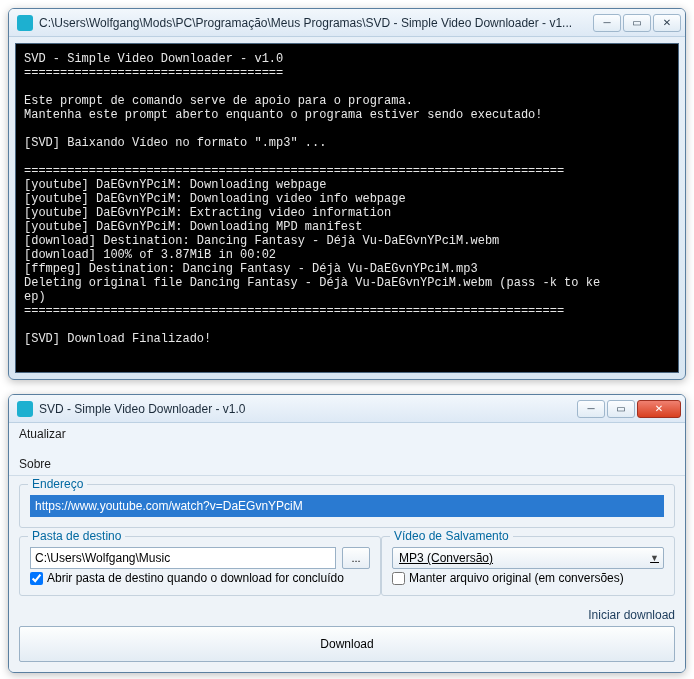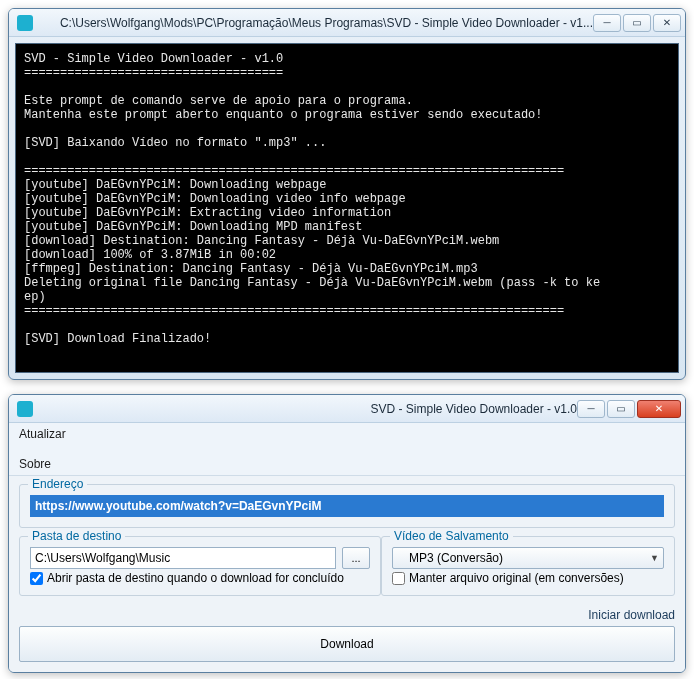--- a/index.html
+++ b/index.html
@@ -33,21 +33,20 @@
     margin-right: 6px;
     flex-shrink: 0;
   }
   .titlebar .title {
     flex: 1;
     color: #1b2b3a;
     font-size: 12px;
     white-space: nowrap;
     overflow: hidden;
     text-overflow: ellipsis;
-    text-align: right;
   }
   .win-controls { display: flex; gap: 2px; }
   .win-btn {
     width: 28px; height: 18px;
     border: 1px solid #9fb7cc;
     border-radius: 3px;
     background: linear-gradient(#fbfdff, #e1ecf5);
     display: flex; align-items: center; justify-content: center;
     font-size: 10px; color: #304050;
     cursor: default;
@@ -112,43 +111,43 @@
     height: 22px;
     padding: 2px 4px;
     font-size: 12px;
     font-family: inherit;
   }
   input[type=text].url {
     flex: 1;
     color: #fff;
     background: #2a7ad1;
     border-color: #2a7ad1;
-    font-weight: bold;
   }
   input[type=text].url::selection { background:#1a5aa1; }
   .two-col { display: flex; gap: 0; }
   .two-col > .groupbox { flex: 1; }
   .path-row input { flex: 1; }
   .browse-btn {
     width: 28px; height: 22px;
     border: 1px solid #9ab1c6;
     background: linear-gradient(#fdfefe,#e7eef5);
     border-radius: 2px;
     font-size: 11px;
     cursor: default;
   }
   .check-row { display:flex; align-items:center; gap:4px; margin-top:2px; }
   .check-row input[type=checkbox]{ width:13px;height:13px; }
   .select {
     flex: 1;
     display: flex; align-items: center; justify-content: space-between;
-    padding: 0 4px 0 16px;
+    padding: 0 4px 0 6px;
     background: linear-gradient(#fdfefe,#e7eef5);
     border-radius: 2px;
     cursor: default;
+    text-decoration: underline;
   }
   .select .chev { font-size: 9px; color:#444; }
   .section-title {
     text-align: right;
     color: #1a3a5a;
     margin: 4px 0 4px;
   }
   .download-btn {
     width: 100%;
     height: 36px;

